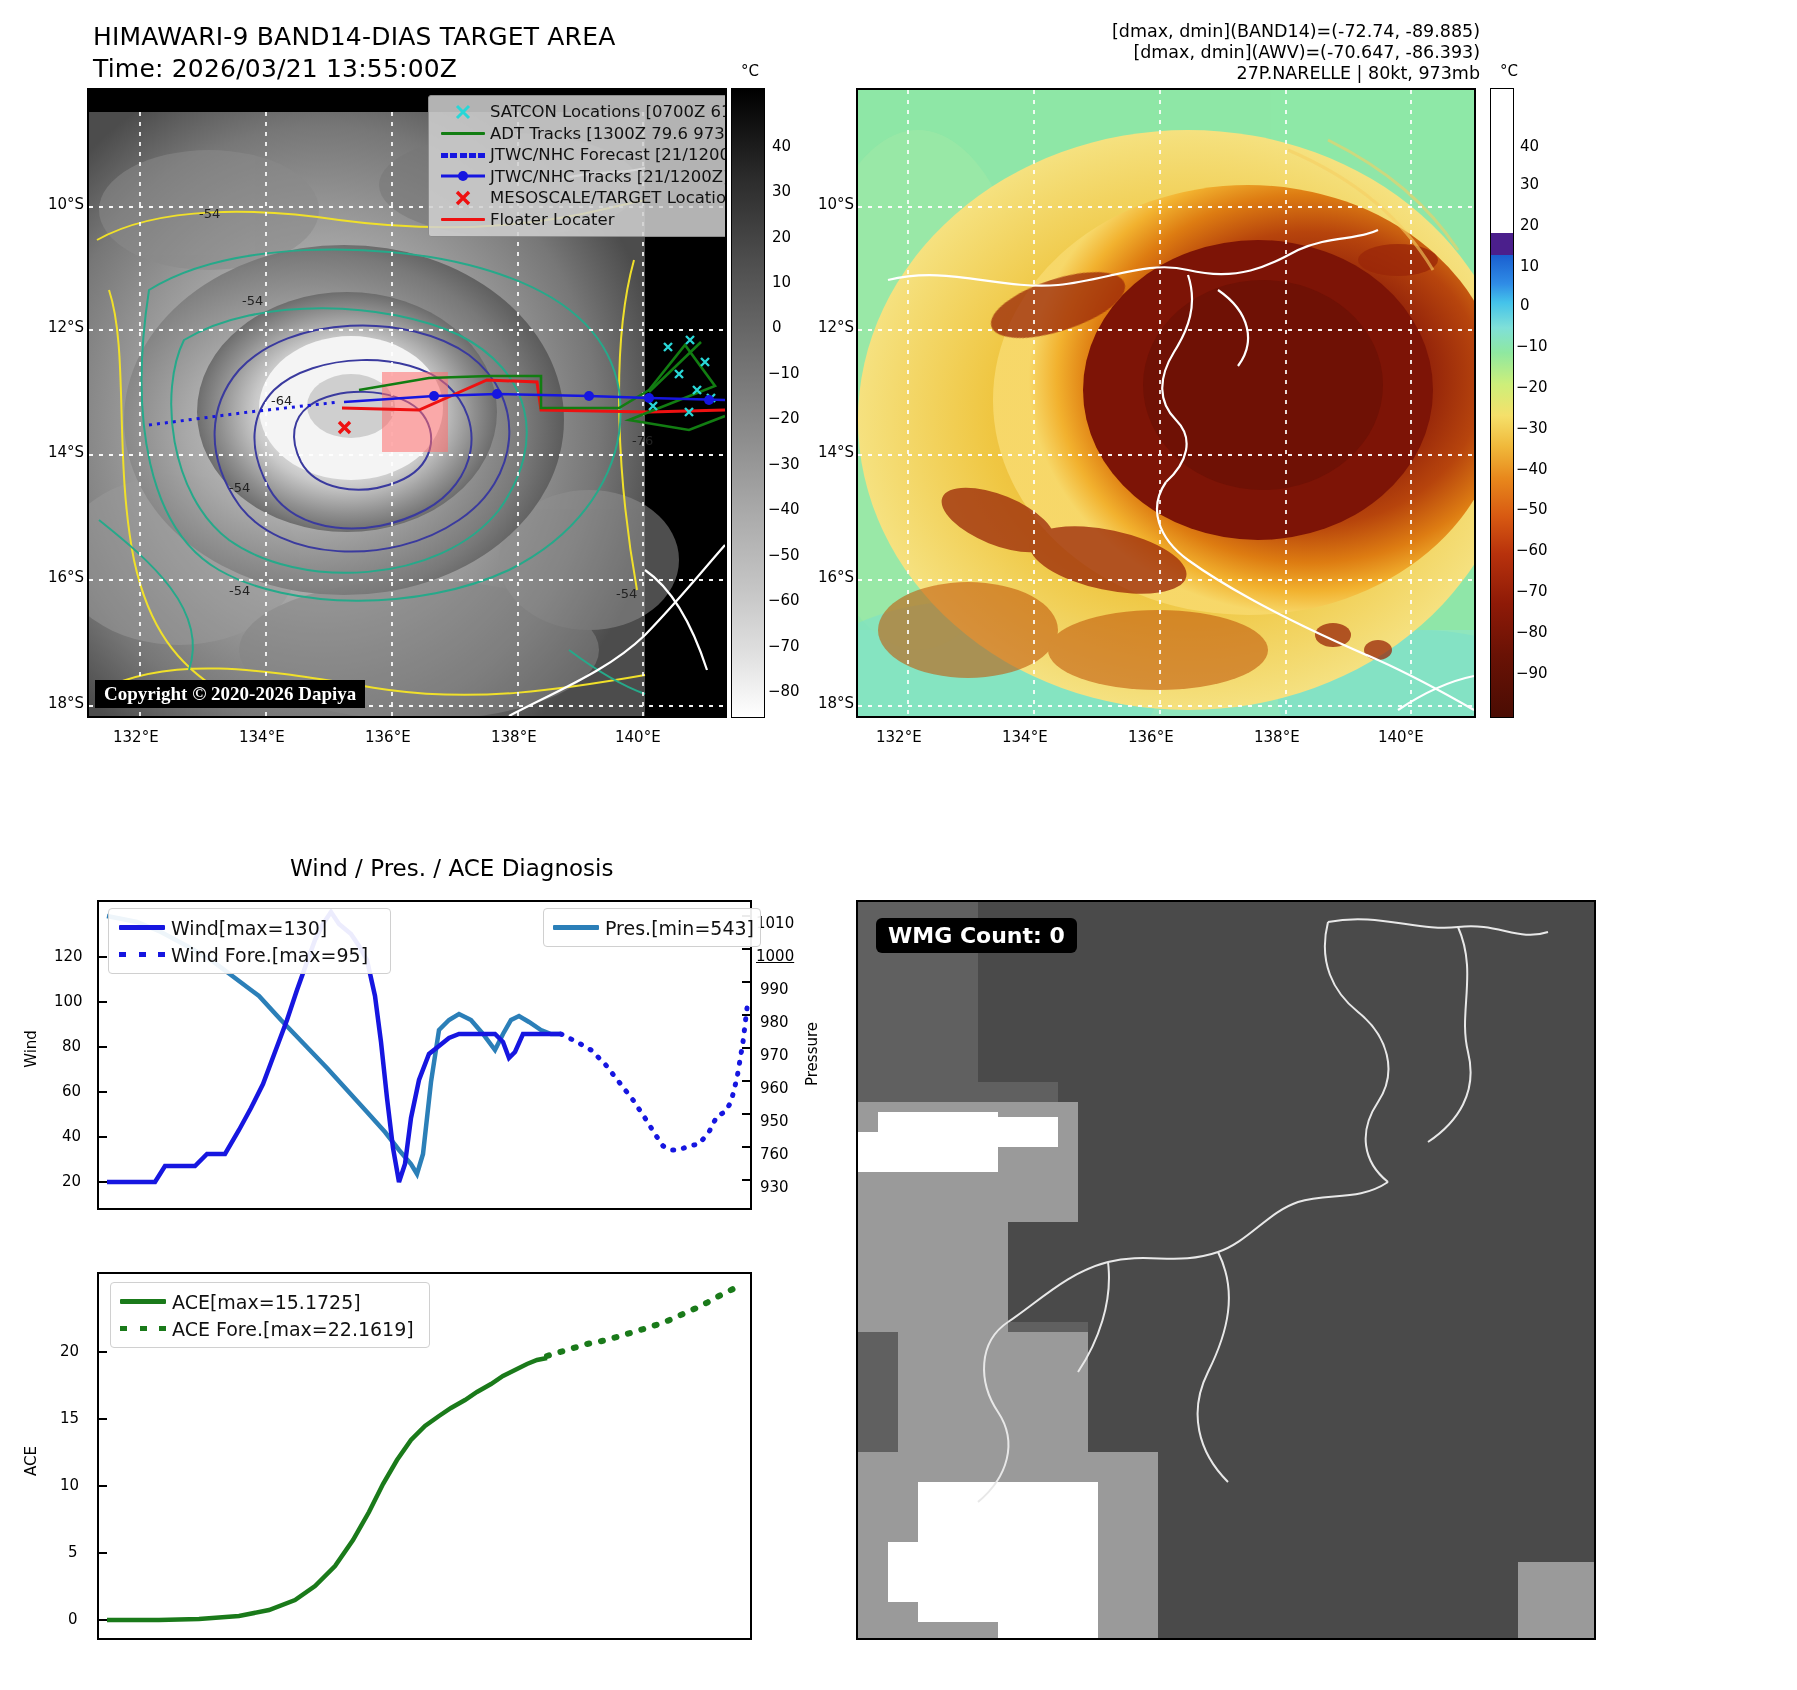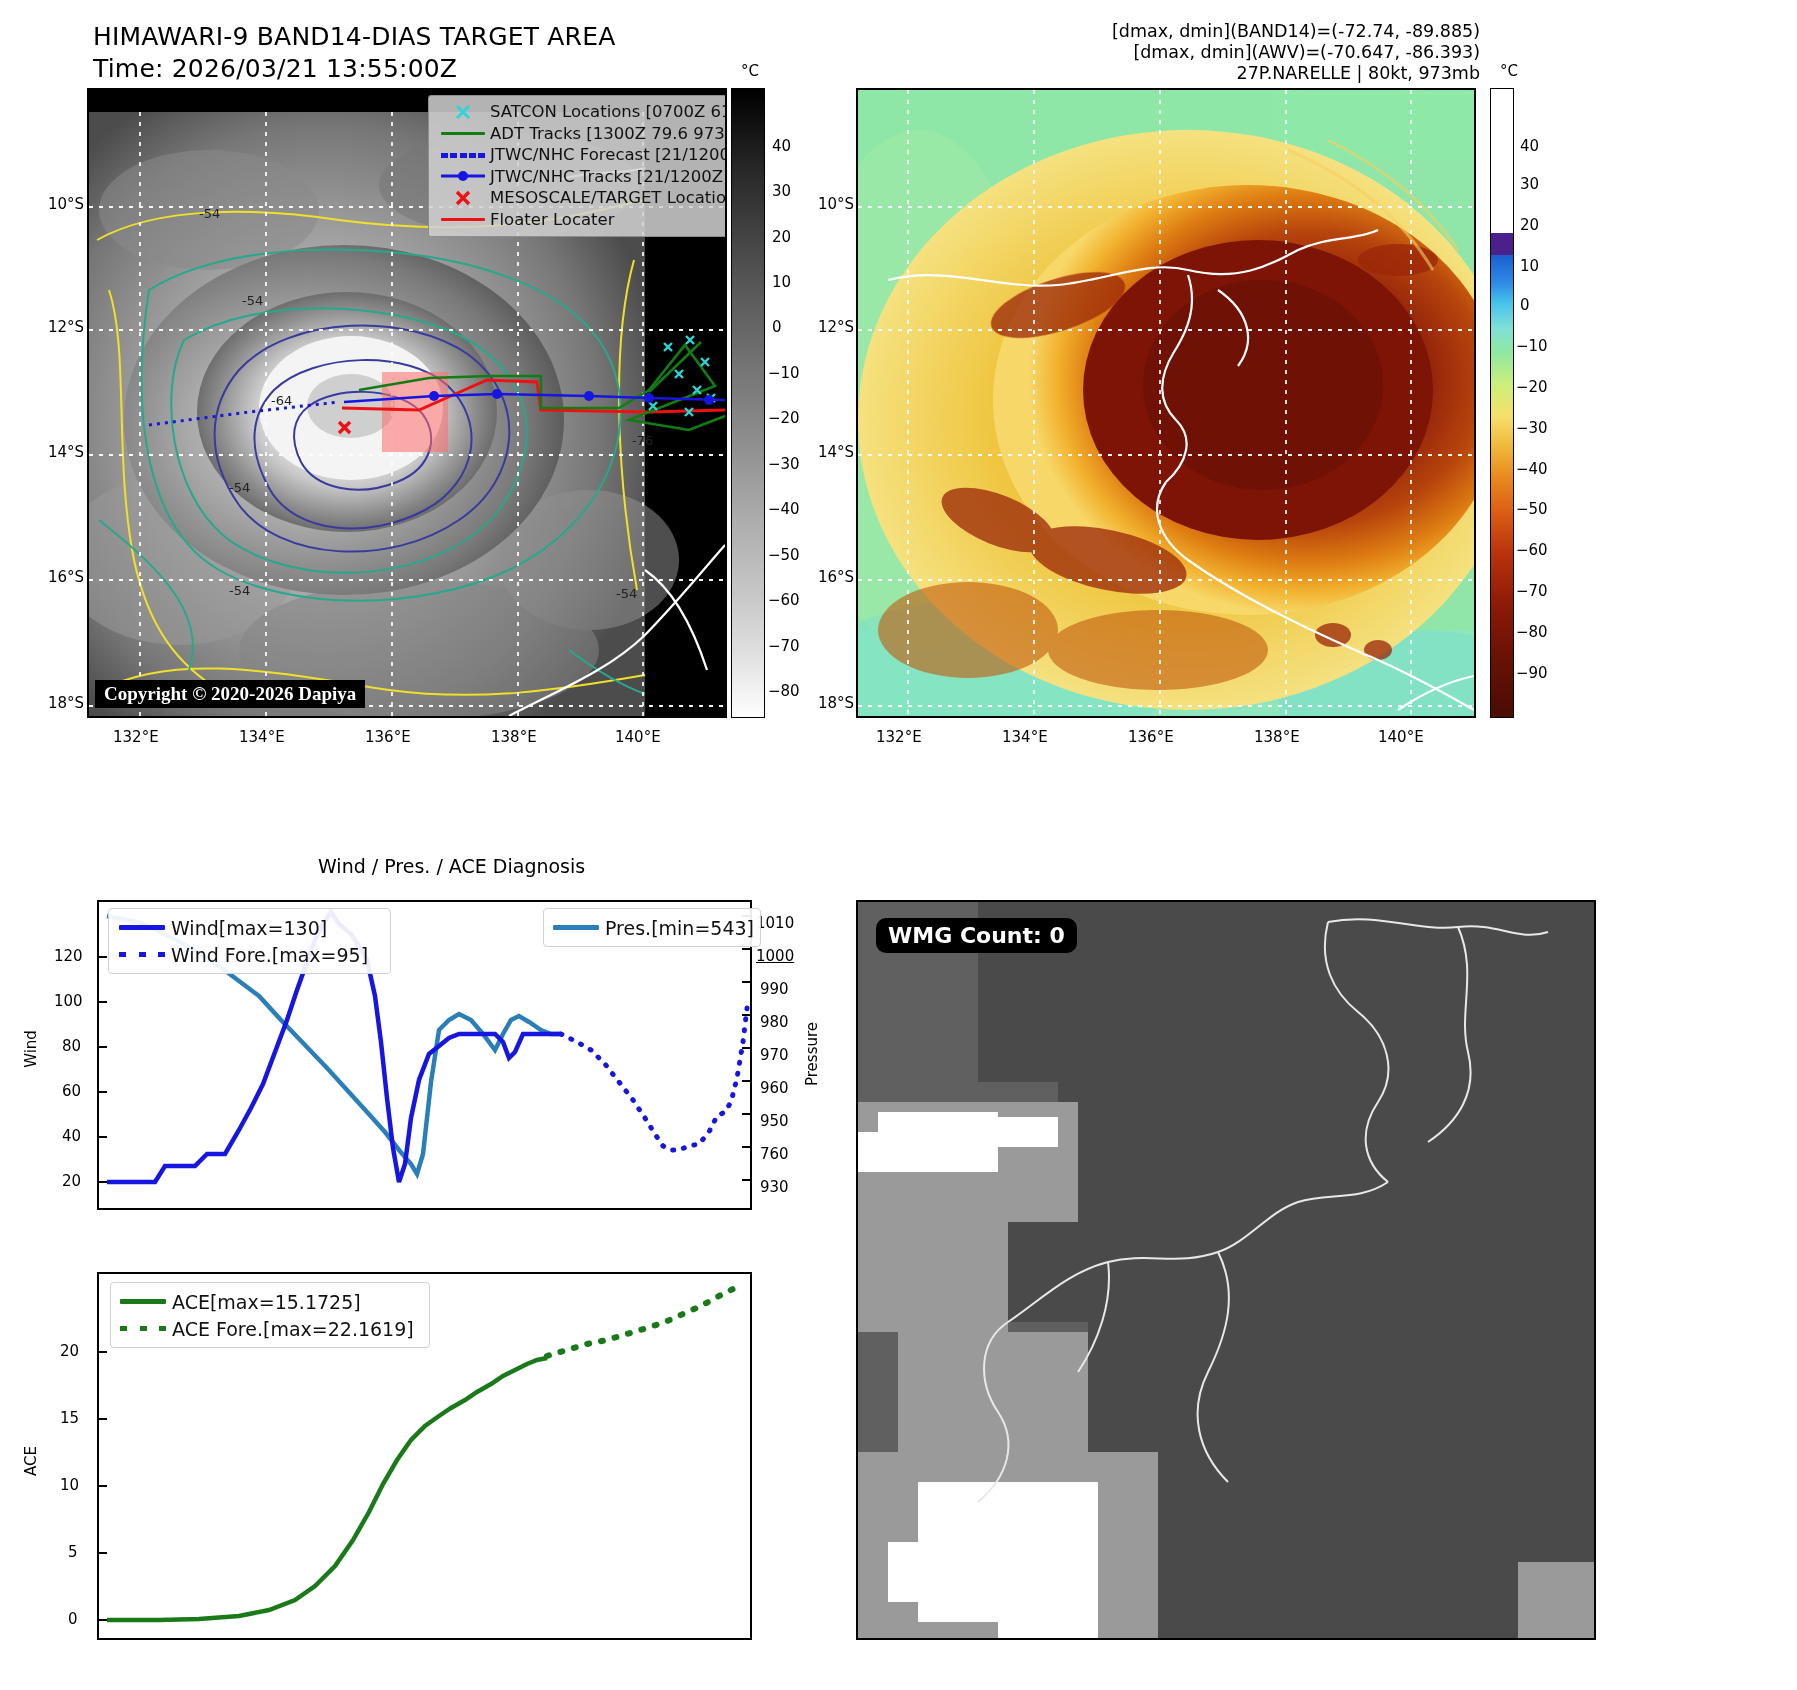--- a/index.html
+++ b/index.html
@@ -22,21 +22,21 @@
   .lgrow{display:flex;align-items:center;height:21.5px;white-space:nowrap;}
   .lgkey{width:54px;display:flex;align-items:center;justify-content:center;flex:0 0 54px;}
   .lgtxt{font-size:16.5px;color:#111;}
 
   .copyright{position:absolute;background:#000;color:#fff;font-weight:bold;
              font-size:19px;padding:3px 9px;white-space:nowrap;}
   .wmgbadge{position:absolute;background:#000;color:#fff;font-weight:bold;
             font-size:22px;padding:5px 12px;border-radius:6px;white-space:nowrap;}
 
   
-  .chtitle{position:absolute;font-size:19px;margin-left:28px;}
+  .chtitle{position:absolute;font-size:23px;}
   .plotbox{position:absolute;border:2px solid #000;box-sizing:border-box;background:#fff;}
   .tick{position:absolute;font-size:15px;white-space:nowrap;}
   .ylabel{position:absolute;font-size:15px;transform-origin:50% 50%;white-space:nowrap;}
   .clegend{position:absolute;background:rgba(255,255,255,.92);border:1px solid #d0d0d0;
            border-radius:4px;padding:5px 9px;}
   .clg-row{display:flex;align-items:center;height:27px;white-space:nowrap;}
   .clg-key{width:52px;flex:0 0 52px;display:flex;align-items:center;}
   .clg-txt{font-size:19px;color:#111;}
   .solidline{height:5px;width:46px;border-radius:1px;}
   .dotline{width:46px;height:5px;display:flex;justify-content:space-between;}
@@ -570,14 +570,14 @@
       <path d="M470 20 C 460 60, 475 90, 500 110 C 530 134, 540 170, 520 200
                C 500 230, 505 260, 530 280"></path>
       <path d="M530 280 C 500 300, 470 290, 440 300 C 410 310, 390 340, 360 350
                C 320 364, 290 350, 250 360 C 210 370, 180 400, 150 420"></path>
       <path d="M150 420 C 120 440, 120 480, 140 510 C 160 540, 150 575, 120 600"></path>
       <path d="M360 350 C 380 390, 370 430, 350 470 C 330 510, 340 550, 370 580"></path>
       <path d="M600 25 C 620 70, 600 110, 610 150 C 620 190, 600 220, 570 240"></path>
       <path d="M250 360 C 255 400, 240 440, 220 470"></path>
     </g>
   </svg>
-  <div class="wmgbadge" style="left:18px;top:16px;border-radius:10px;">WMG Count: 0</div>
+  <div class="wmgbadge" style="left:18px;top:16px;">WMG Count: 0</div>
 </div>
 
 </body></html>

